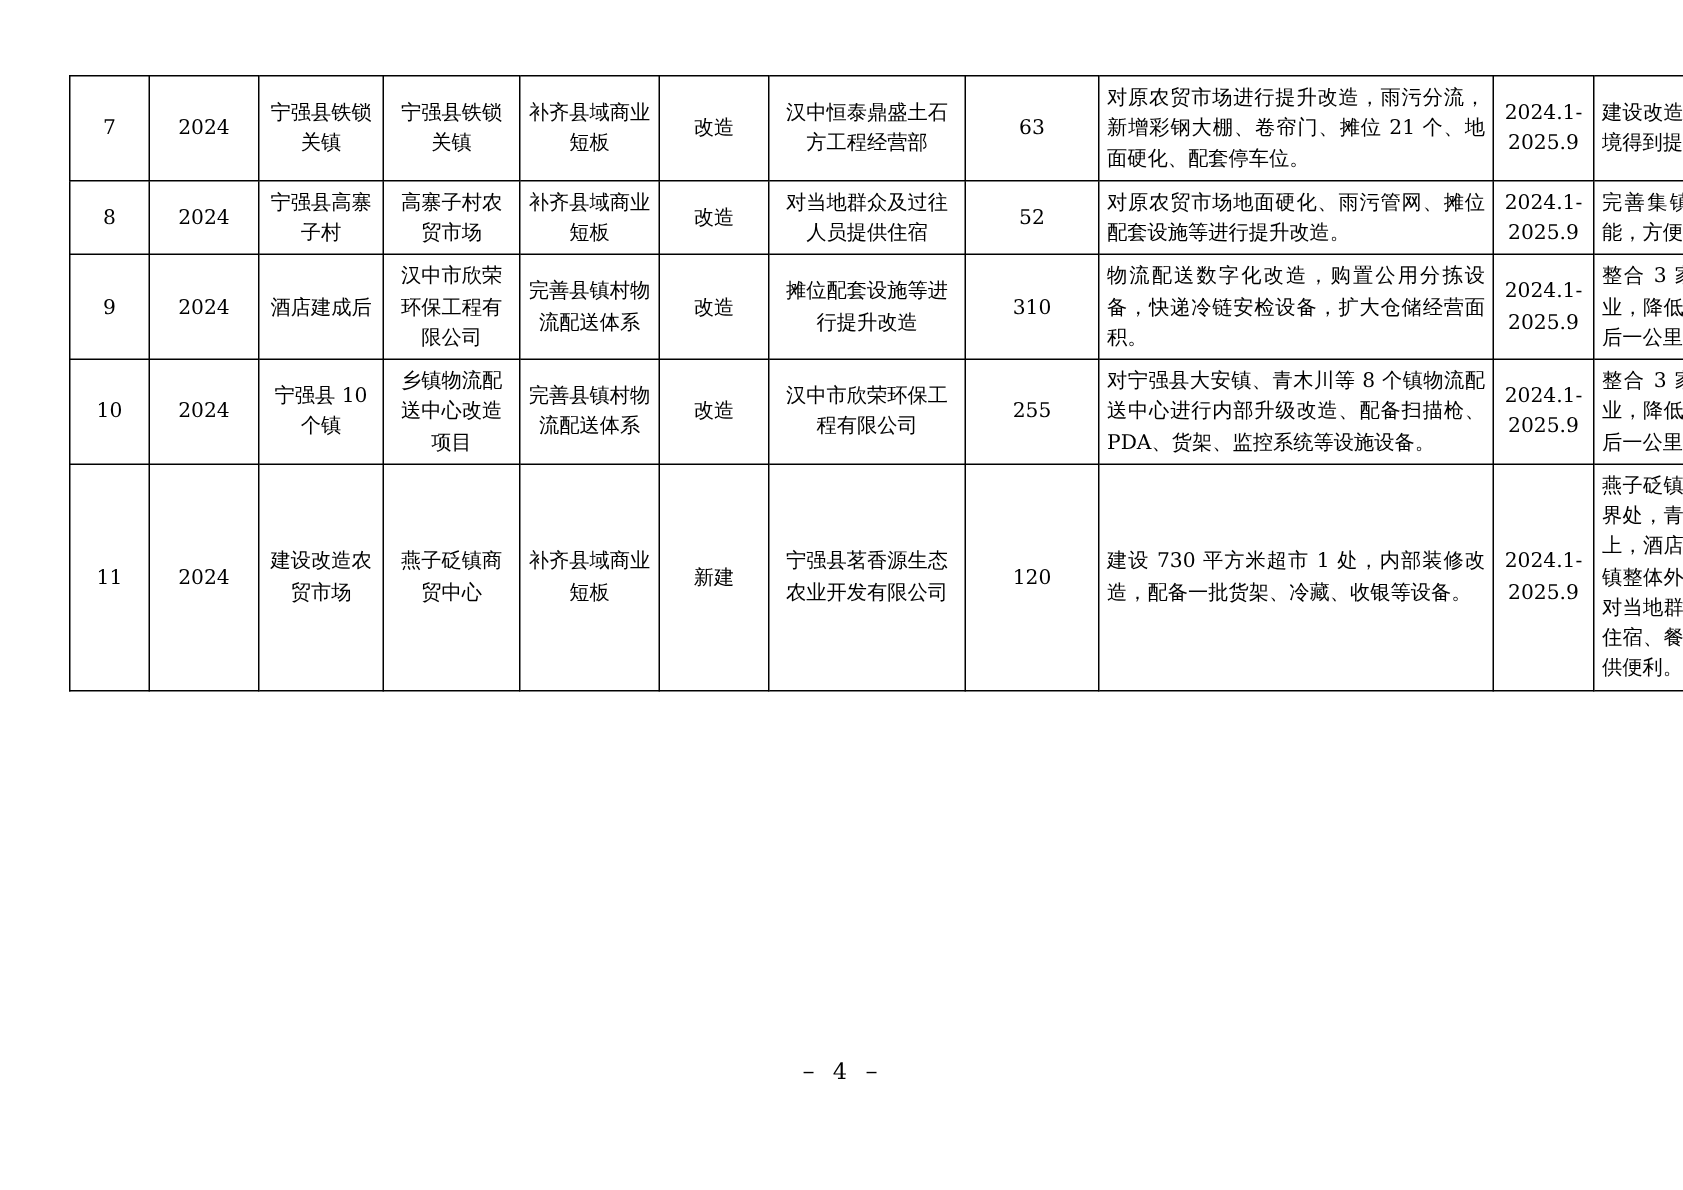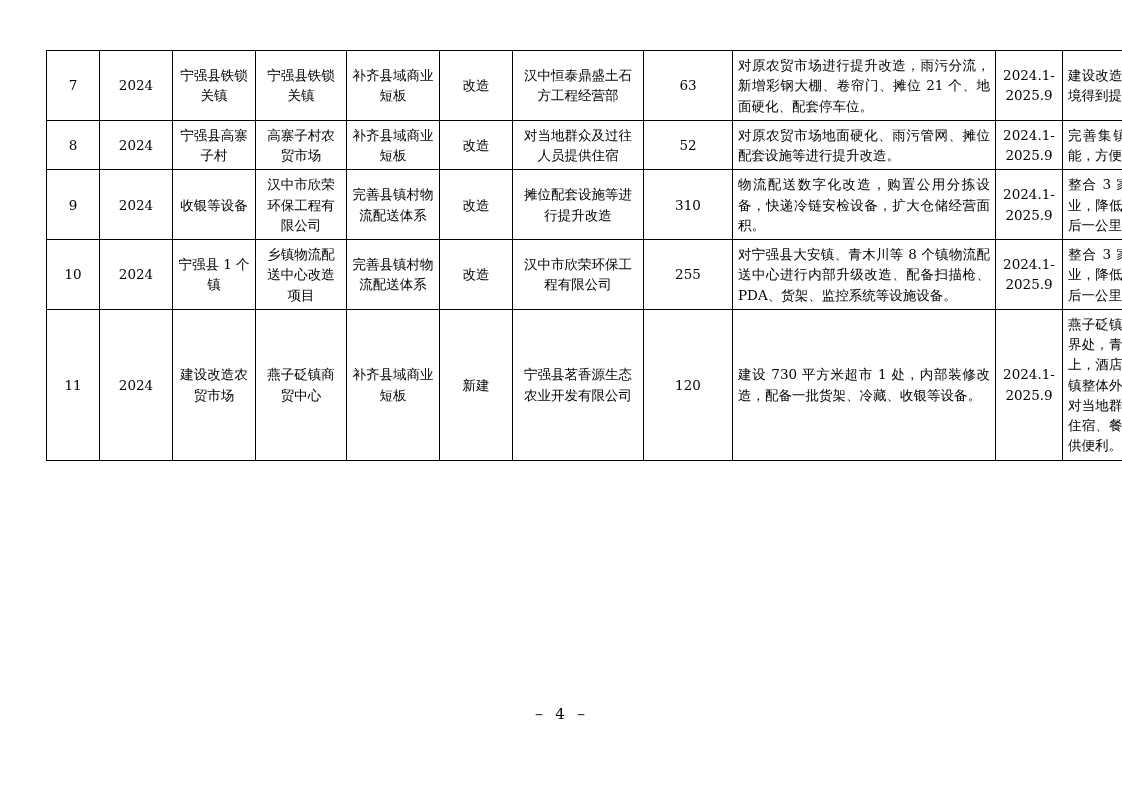--- a/index.html
+++ b/index.html
@@ -93,35 +93,35 @@
         <td class="c-unit">对当地群众及过往人员提供住宿</td>
         <td class="c-amount">52</td>
         <td class="c-content">对原农贸市场地面硬化、雨污管网、摊位配套设施等进行提升改造。</td>
         <td class="c-period">2024.1-2025.9</td>
         <td class="c-benefit">完善集镇农贸市场整体功能，方便服务群众。</td>
       </tr>
 
       <tr>
         <td class="c-no">9</td>
         <td class="c-year">2024</td>
-        <td class="c-town">收银等设备</td>
+        <td class="c-town">酒店建成后</td>
         <td class="c-project">汉中市欣荣环保工程有限公司</td>
         <td class="c-field">完善县镇村物流配送体系</td>
         <td class="c-type">改造</td>
         <td class="c-unit">摊位配套设施等进行提升改造</td>
         <td class="c-amount">310</td>
         <td class="c-content">物流配送数字化改造，购置公用分拣设备，快递冷链安检设备，扩大仓储经营面积。</td>
         <td class="c-period">2024.1-2025.9</td>
         <td class="c-benefit">整合 3 家以上快递物流企业，降低资费，解决快递最后一公里问题。</td>
       </tr>
 
       <tr>
         <td class="c-no">10</td>
         <td class="c-year">2024</td>
-        <td class="c-town">宁强县 1 个镇</td>
+        <td class="c-town">宁强县 10 个镇</td>
         <td class="c-project">乡镇物流配送中心改造项目</td>
         <td class="c-field">完善县镇村物流配送体系</td>
         <td class="c-type">改造</td>
         <td class="c-unit">汉中市欣荣环保工程有限公司</td>
         <td class="c-amount">255</td>
         <td class="c-content">对宁强县大安镇、青木川等 8 个镇物流配送中心进行内部升级改造、配备扫描枪、PDA、货架、监控系统等设施设备。</td>
         <td class="c-period">2024.1-2025.9</td>
         <td class="c-benefit">整合 3 家以上快递物流企业，降低资费，解决快递最后一公里问题。</td>
       </tr>
 

